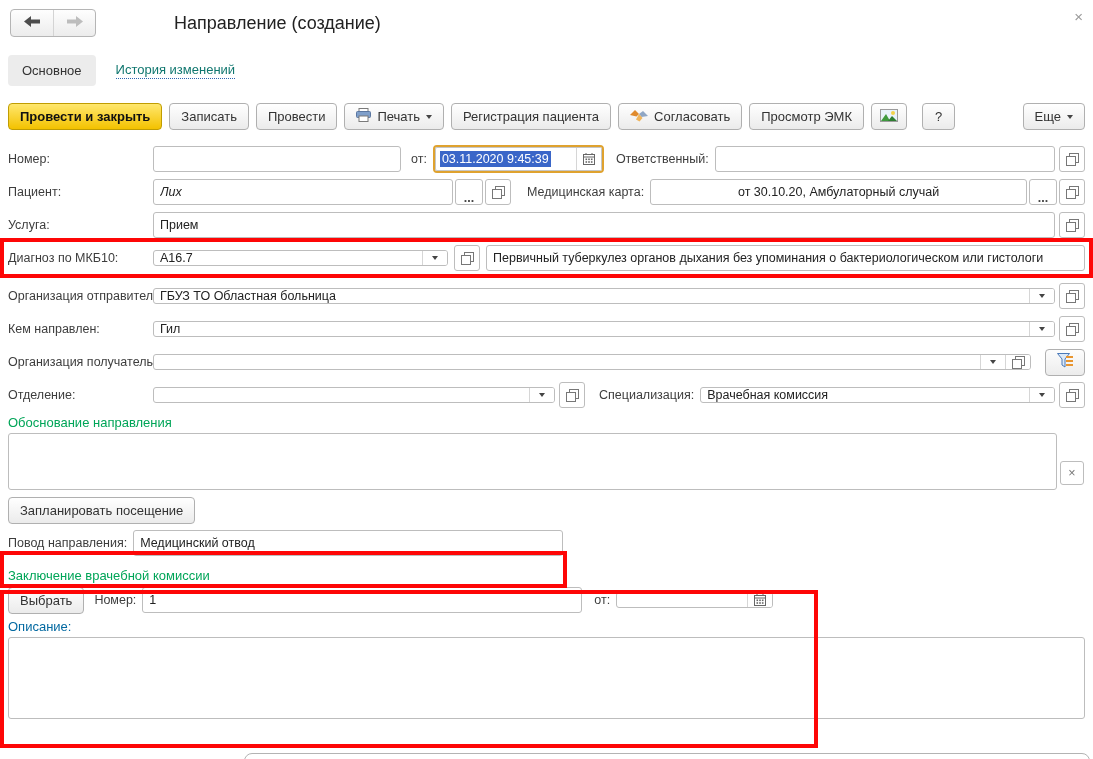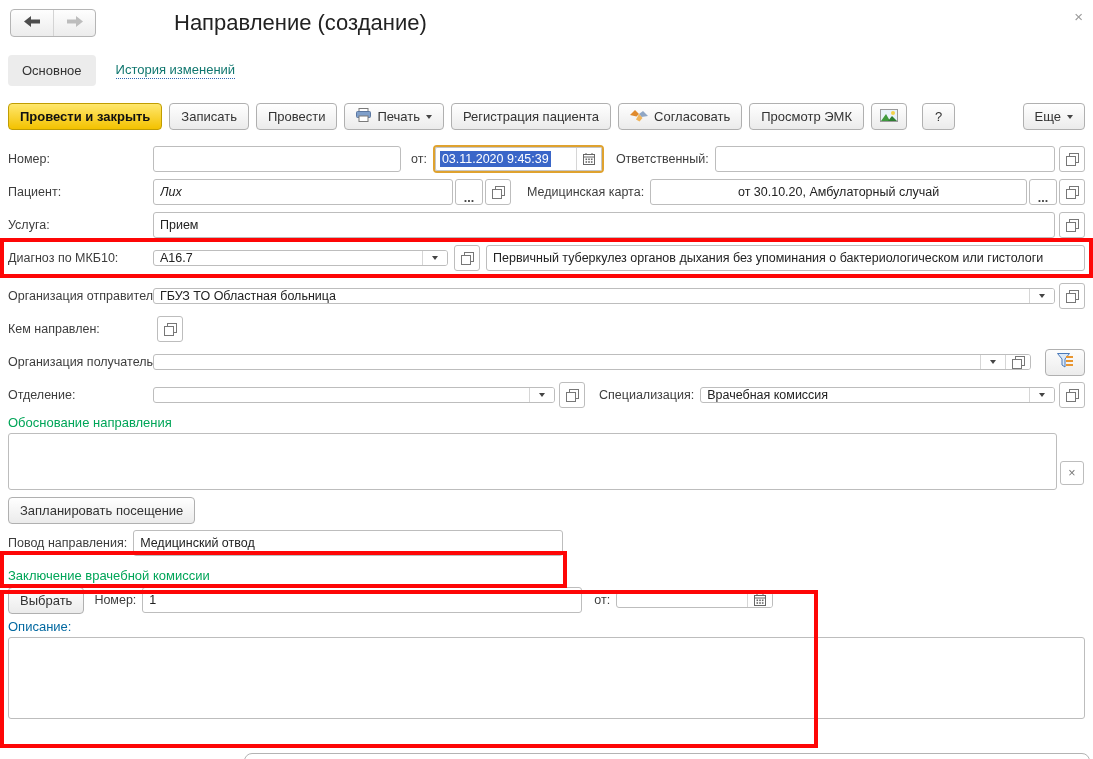--- a/index.html
+++ b/index.html
@@ -4,21 +4,21 @@
 <style>
   * { box-sizing: border-box; margin: 0; padding: 0; font-family: "Liberation Sans", "DejaVu Sans", sans-serif; }
   html,body { background:#fff; }
   .app { position:relative; width:1093px; height:759px; background:#fff; overflow:hidden; font-size:12.5px; color:#333; }
 
   
   .hdr { position:absolute; top:8px; left:10px; right:10px; height:30px; display:flex; align-items:center; }
   .navgrp { display:flex; border:1px solid #b5b5b5; border-radius:4px; overflow:hidden; background:linear-gradient(#fefefe,#ececec); }
   .navbtn { width:42px; height:26px; display:flex; align-items:center; justify-content:center; cursor:pointer; }
   .navbtn + .navbtn { border-left:1px solid #d4d4d4; }
-  .title { margin-left:78px; font-size:22px; color:#222; }
+  .title { margin-left:78px; font-size:18px; color:#222; }
   .winclose { position:absolute; right:0; top:1px; color:#9a9a9a; font-size:15px; cursor:pointer; line-height:1; }
 
   
   .tabs { position:absolute; top:55px; left:8px; height:30px; display:flex; align-items:center; gap:20px; font-size:13px; }
   .tab-active { background:#ececec; border-radius:4px; padding:8px 14px; color:#333; }
   .tab-link { color:#0f766e; border-bottom:1px dotted #2d66b0; padding-bottom:1px; cursor:pointer; }
 
   
   .toolbar { position:absolute; top:103px; left:8px; right:8px; display:flex; align-items:center; gap:7px; }
   .btn { height:27px; padding:0 11px; background:linear-gradient(#ffffff,#ebebeb); border:1px solid #b0b0b0; border-radius:4px;
@@ -251,20 +251,26 @@
           <svg width="13" height="13" viewBox="0 0 13 13">
             <rect x="3.5" y="0.5" width="9" height="9" fill="#fff" stroke="#777"></rect>
             <rect x="0.5" y="3.5" width="9" height="9" fill="#fff" stroke="#777"></rect>
           </svg>
         </div>
     </div>
 
     
     <div class="row">
       <div class="lbl">Кем направлен:</div>
+      <div class="grp flex1">
+        <input value="Гил" style="">
+        <div class="cellbtn">
+            <span class="caret"></span>
+          </div>
+      </div>
       <div class="sp4"></div>
       <div class="obtn">
           <svg width="13" height="13" viewBox="0 0 13 13">
             <rect x="3.5" y="0.5" width="9" height="9" fill="#fff" stroke="#777"></rect>
             <rect x="0.5" y="3.5" width="9" height="9" fill="#fff" stroke="#777"></rect>
           </svg>
         </div>
     </div>
 
     

